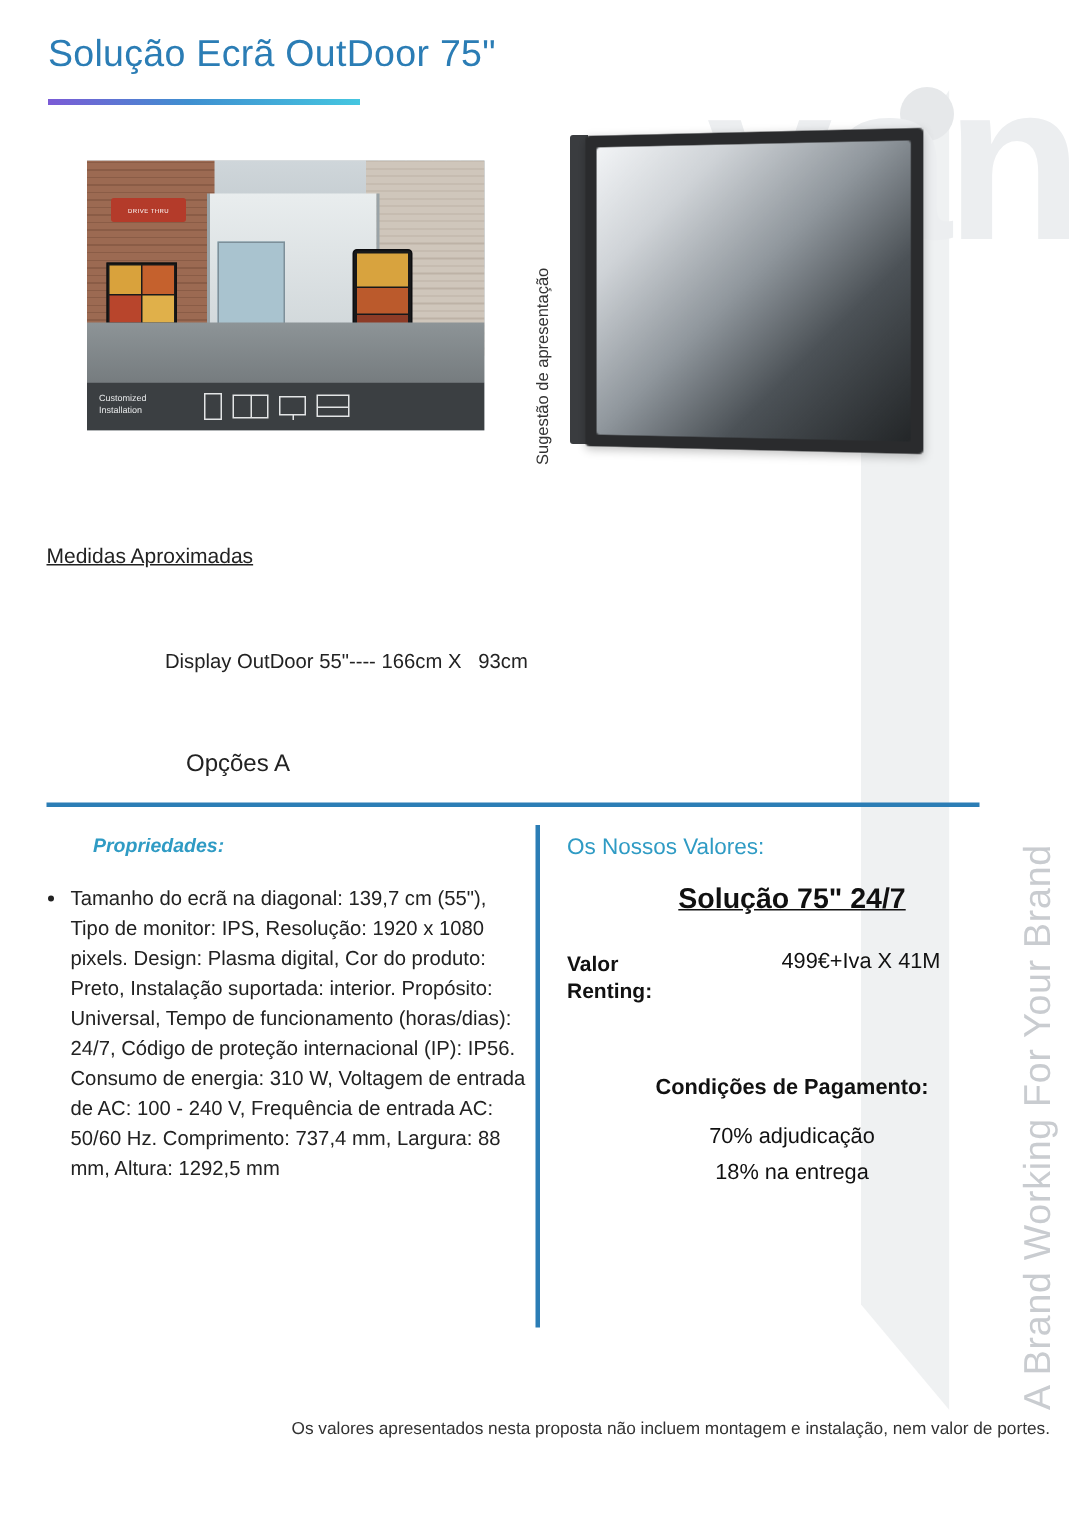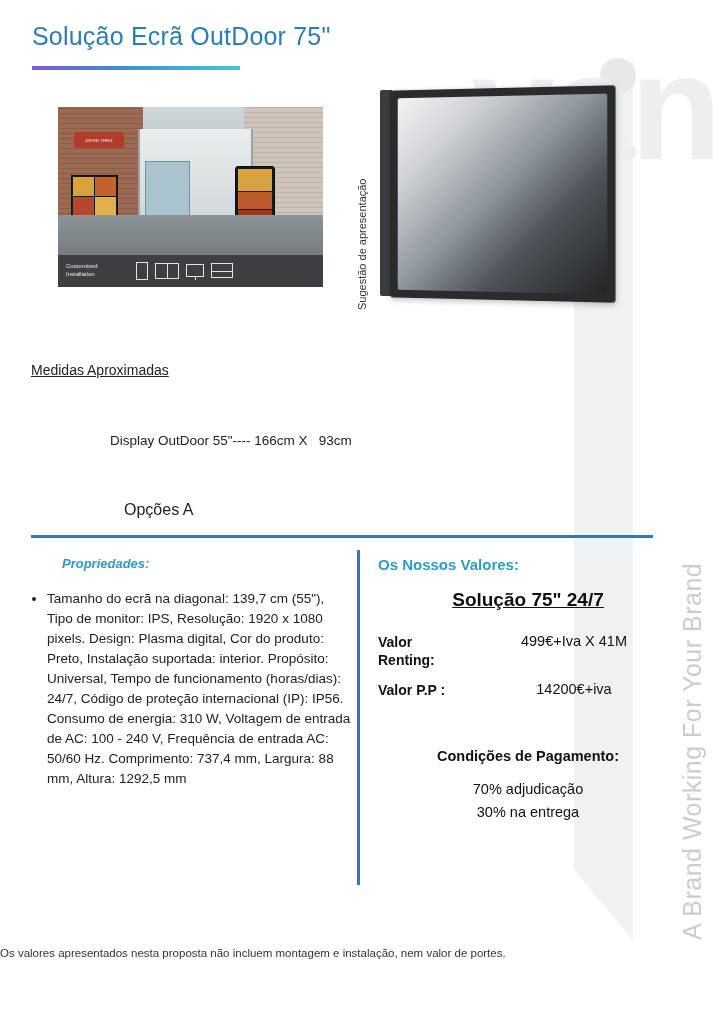--- a/index.html
+++ b/index.html
@@ -296,21 +296,21 @@
     padding-left: 16px;
     list-style: disc;
   }
   ul.props li {
     font-size: 13.5px;
     line-height: 1.48;
     color: #222;
   }
   .val-head {
     font-size: 15px;
-    font-weight: bold;
+    font-weight: normal;
     color: #2f9bc4;
     margin: 0 0 16px 0;
   }
   .sol-head {
     text-align: center;
     font-size: 19px;
     font-weight: bold;
     text-decoration: underline;
     margin: 0 0 22px 0;
     color: #111;
@@ -345,21 +345,21 @@
     color: #111;
     line-height: 1.6;
   }
 
   
   .footer {
     position: absolute;
     left: 0;
     top: 947px;
     width: 700px;
-    text-align: left;
+    text-align: right;
     font-size: 11.5px;
     color: #333;
     z-index: 2;
   }
 </style>
 </head>
 <body>
 
 <div class="page">
 
@@ -428,25 +428,21 @@
   </div>
 
   <div class="col-right">
     <div class="val-head">Os Nossos Valores:</div>
     <div class="sol-head">Solução 75"  24/7</div>
 
     <div class="val-row">
       <div class="val-label">Valor Renting:</div>
       <div class="val-amount">499€+Iva X 41M</div>
     </div>
-    <div class="val-row">
-      <div class="val-label">Valor P.P   :</div>
-      <div class="val-amount">14200€+iva</div>
-    </div>
 
     <div class="cond-head">Condições de Pagamento:</div>
     <div class="cond-line">70% adjudicação</div>
-    <div class="cond-line">30% na entrega</div>
+    <div class="cond-line">18% na entrega</div>
   </div>
 
   <div class="footer">Os valores apresentados nesta proposta não incluem montagem e instalação, nem valor de portes.</div>
 
 </div>
 
 </body></html>

